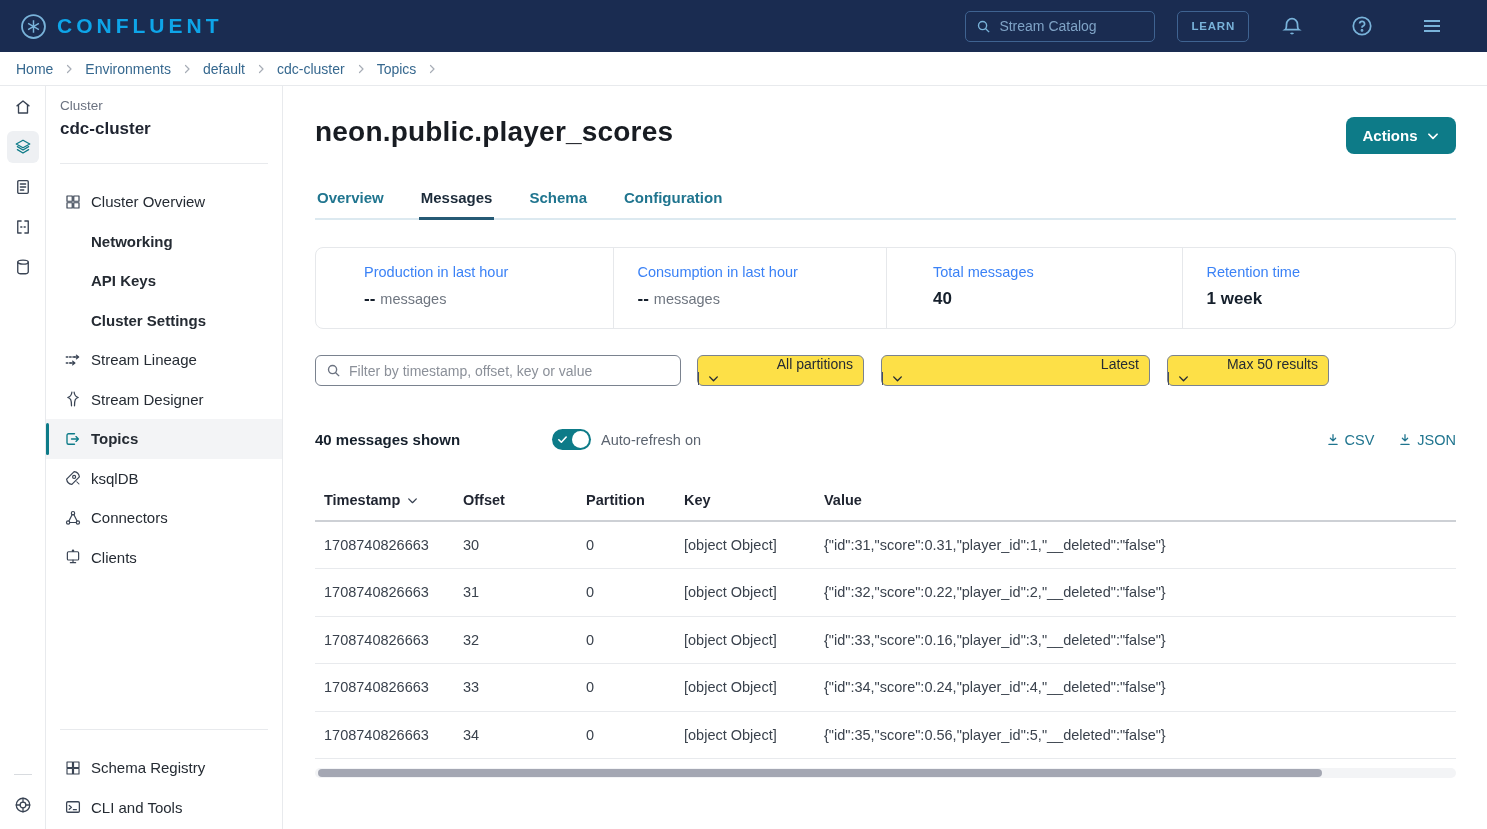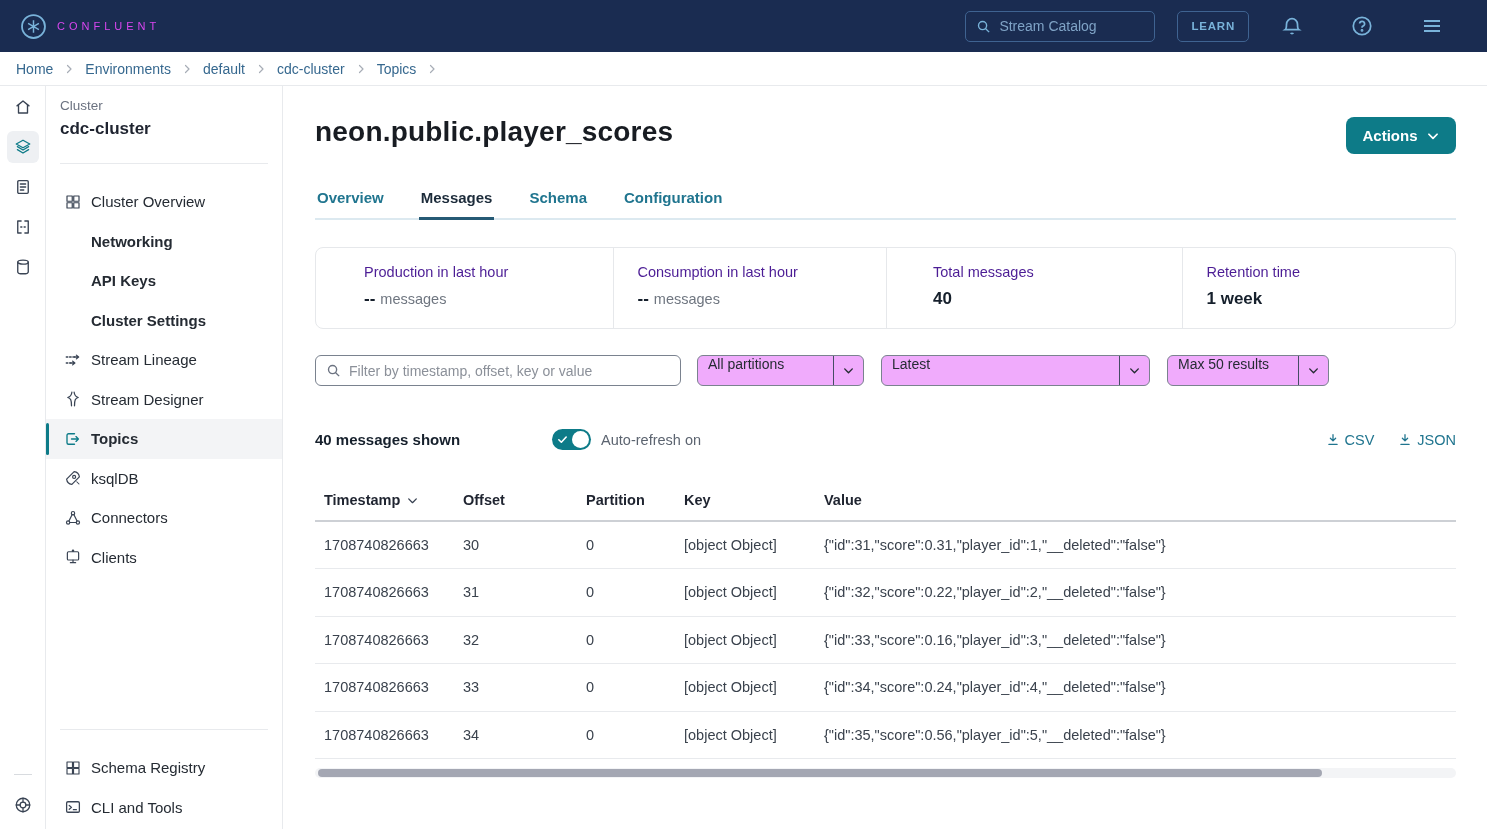--- a/index.html
+++ b/index.html
@@ -3,21 +3,21 @@
 <meta charset="utf-8">
 <style>
   * { margin:0; padding:0; box-sizing:border-box; }
   html,body { width:1487px; height:829px; overflow:hidden; background:#fff;
     font-family:"Liberation Sans", sans-serif; color:#222b36; }
 
   
   .topnav { height:52px; background:#1a2c51; display:flex; align-items:center;
     justify-content:space-between; padding:0 20px 0 20px; }
   .brand { display:flex; align-items:center; gap:10px; cursor:pointer; }
-  .brand-text { color:#d946ef; font-size:11px; font-weight:400; letter-spacing:4px; }
+  .brand-text { color:#0ea5e9; font-size:21px; font-weight:700; letter-spacing:4px; }
   .logo-circle { width:27px; height:27px; color:#79b3da; display:flex; align-items:center; justify-content:center; }
   .nav-right { display:flex; align-items:center; gap:0; }
   .nav-search { width:190px; height:31px; border:1px solid #3f6391; border-radius:5px;
     display:flex; align-items:center; gap:8px; padding:0 10px; color:#79b3da; cursor:text; }
   .nav-search-ph { color:#7fa3c6; font-size:14px; }
   .learn-btn { margin-left:22px; height:31px; padding:0 13px; background:transparent;
     border:1px solid #3f6391; border-radius:5px; color:#79b3da; font-size:11.5px;
     font-weight:700; letter-spacing:.8px; cursor:pointer; font-family:inherit; }
   .nicon { color:#79b3da; display:inline-flex; align-items:center; justify-content:center; }
   .nav-ic { width:70px; display:flex; justify-content:center; cursor:pointer; }
@@ -70,30 +70,30 @@
   .tabs { display:flex; gap:33px; margin-top:35px; border-bottom:2px solid #dce9f0; }
   .tab { font-size:15px; font-weight:600; color:#20758f; padding:0 2px 12px 2px;
     cursor:pointer; margin-bottom:-2px; }
   .tab.active { color:#1c2b3a; border-bottom:3px solid #265a75; padding-bottom:11px; }
 
   .stats { margin-top:27px; border:1px solid #e6e8eb; border-radius:8px; height:82px;
     display:flex; align-items:stretch; }
   .stat { padding:16px 0 0 24px; }
   .stat + .stat { border-left:1px solid #e6e8eb; }
   .stat:first-child { padding-left:48px; }
-  .stat-label { font-size:14.5px; color:#4c1d95; }
+  .stat-label { font-size:14.5px; color:#3b82f6; }
   .stat-value { margin-top:9px; font-size:17px; font-weight:700; color:#16202c; }
   .stat-suffix { font-size:14.5px; color:#6f7680; font-weight:400; margin-left:5px; }
 
   .filters { margin-top:26px; display:flex; align-items:center; }
   .search-input { width:366px; height:31px; border:1px solid #7a828f; border-radius:6px;
     display:flex; align-items:center; gap:8px; padding:0 10px; color:#6b7280; cursor:text; }
   .search-ph { color:#8b9099; font-size:14px; white-space:nowrap; }
   .dropdown { height:31px; border:1px solid #7a828f; border-radius:6px; display:flex;
-    align-items:flex-start; cursor:pointer; background:#f0abfc; }
+    align-items:flex-end; cursor:pointer; background:#fde047;flex-direction:column; }
   .dd-label { flex:1; font-size:14px; color:#252b33; padding:0 10px; white-space:nowrap; }
   .dd-caret { width:30px; align-self:stretch; border-left:1px solid #454d63; display:flex;
     align-items:center; justify-content:center; color:#252b33; }
   .dd-partitions { width:167px; margin-left:16px; }
   .dd-order { width:269px; margin-left:17px; }
   .dd-limit { width:162px; margin-left:17px; }
 
   .msgrow { margin-top:43px; display:flex; align-items:center; }
   .shown { font-size:15px; font-weight:700; color:#16202c; }
   .toggle { width:39px; height:21px; background:#0d7b88; border-radius:11px; margin-left:92px;

